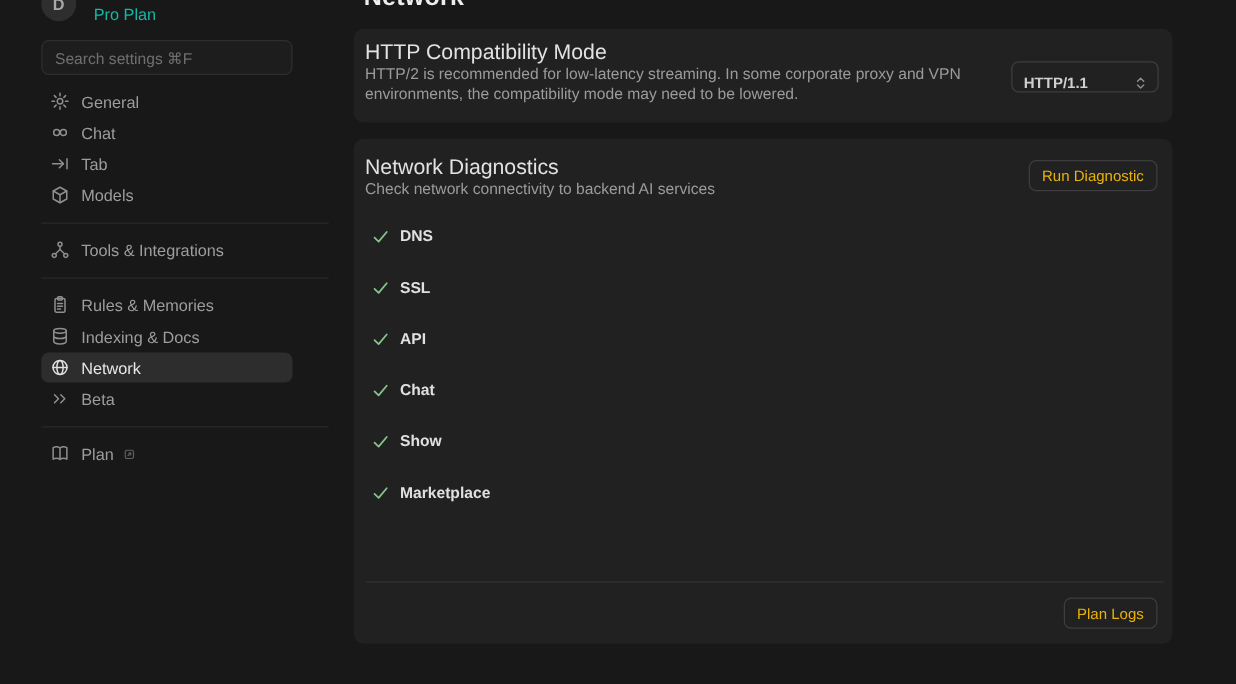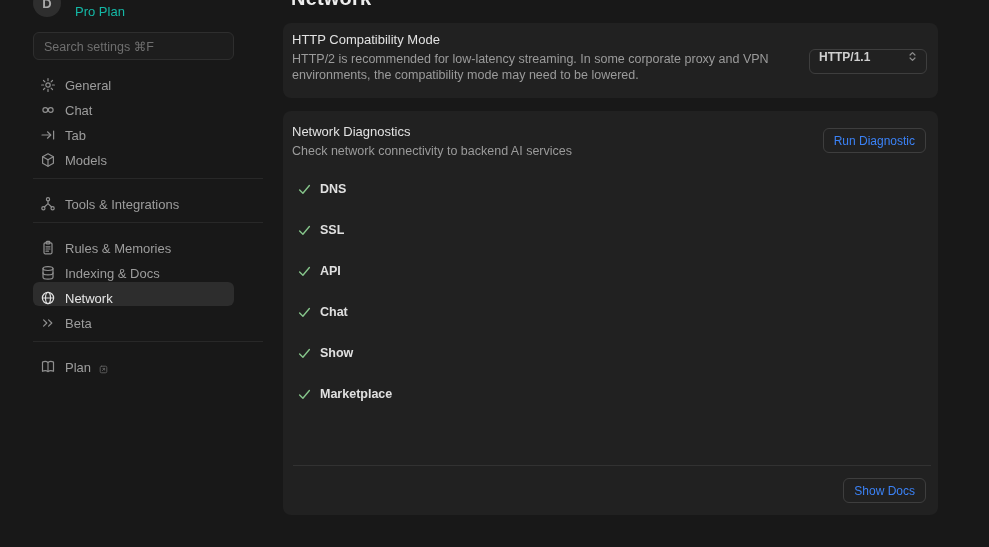--- a/index.html
+++ b/index.html
@@ -20,21 +20,21 @@
   }
   .plan{position:absolute;left:75px;top:4px;font-size:13px;color:#14b8a6;}
   .search{
     position:absolute;left:33px;top:32px;width:201px;height:28px;box-sizing:border-box;
     background:#1d1d1d;border:1px solid #2e2e2e;border-radius:6px;
     display:flex;align-items:center;padding:0 10px;cursor:text;
   }
   .search-ph{font-size:12.5px;color:#6f6f6f;white-space:nowrap;}
   .nav{position:absolute;left:33px;top:69px;width:201px;}
   .nav-item{
-    height:24px;display:flex;align-items:flex-end;margin-bottom:1px;
+    height:24px;display:flex;align-items:center;margin-bottom:1px;
     border-radius:6px;padding:0 0 0 7px;cursor:pointer;color:#9d9d9d;
   }
   .nav-item .nav-label{font-size:13px;margin-left:9px;white-space:nowrap;}
   .nav-item svg{display:block;}
   .nav-item.selected{background:#2d2d2d;color:#e7e7e7;}
   .nav-divider{height:1px;background:#282828;width:230px;margin:10px 0 9px 0;}
   .ext-icon{margin-left:7px;display:flex;align-items:center;opacity:.75;}
 
   
   .main{position:absolute;left:283px;top:0;width:706px;height:547px;}
@@ -42,42 +42,42 @@
     position:absolute;left:8px;top:-12px;margin:0;
     font-size:20px;font-weight:700;color:#ededed;letter-spacing:.2px;line-height:20px;
   }
   .card{
     position:absolute;left:0;width:655px;background:#212121;border-radius:8px;
     box-sizing:border-box;
   }
   .card-http{top:23px;height:75px;}
   .card-diag{top:111px;height:404px;}
   .card-title{
-    position:absolute;left:9px;top:9px;font-size:13px;font-weight:500;color:#e2e2e2;
+    position:absolute;left:9px;top:9px;font-size:17px;font-weight:500;color:#e2e2e2;
   }
   .card-diag .card-title{top:13px;}
   .card-desc{
     position:absolute;left:9px;top:28px;width:502px;
     font-size:12.5px;line-height:16px;color:#9b9b9b;
   }
   .card-diag .card-desc{top:32px;width:560px;}
 
   .select{
     position:absolute;right:11px;top:26px;height:25px;min-width:118px;box-sizing:border-box;
     border:1px solid #3e3e3e;border-radius:6px;background:transparent;
-    display:flex;align-items:flex-start;justify-content:space-between;
+    display:flex;align-items:flex-end;justify-content:space-between;
     padding:0 7px 0 9px;cursor:pointer;
   }
   .select-value{font-size:12px;font-weight:600;color:#cfcfcf;margin-right:18px;}
   .select-chevrons{display:flex;align-items:center;}
 
   .btn{
     position:absolute;height:25px;box-sizing:border-box;
     border:1px solid #3e3e3e;border-radius:6px;background:transparent;
-    font-family:"Liberation Sans", sans-serif;font-size:12px;color:#3b82f6;
+    font-family:"Liberation Sans", sans-serif;font-size:12px;color:#eab308;
     padding:0 10px;cursor:pointer;display:flex;align-items:center;
   }
   .run-btn{right:12px;top:17px;}
   .logs-btn{right:12px;bottom:12px;}
 
   .diag-list{position:absolute;left:14px;top:66px;}
   .diag-item{height:24px;display:flex;align-items:center;margin-bottom:17px;}
   .diag-check{display:flex;align-items:center;}
   .diag-label{font-size:12.5px;font-weight:600;color:#e0e0e0;margin-left:8px;}
   .card-divider{
@@ -277,17 +277,17 @@
             <span class="diag-check">
               <svg width="15" height="15" viewBox="0 0 16 16" fill="none" stroke-linecap="round" stroke-linejoin="round" stroke="#86c58b" stroke-width="1.5">
                 <path d="M2.8 8.6L6.3 12L13.2 3.8"></path>
               </svg>
             </span>
             <span class="diag-label">Marketplace</span>
           </div>
         </div>
 
       <div class="card-divider"></div>
-      <button class="btn logs-btn">Show Docs</button>
+      <button class="btn logs-btn">Plan Logs</button>
     </section>
   </main>
 
 </div>
 
 </body></html>

